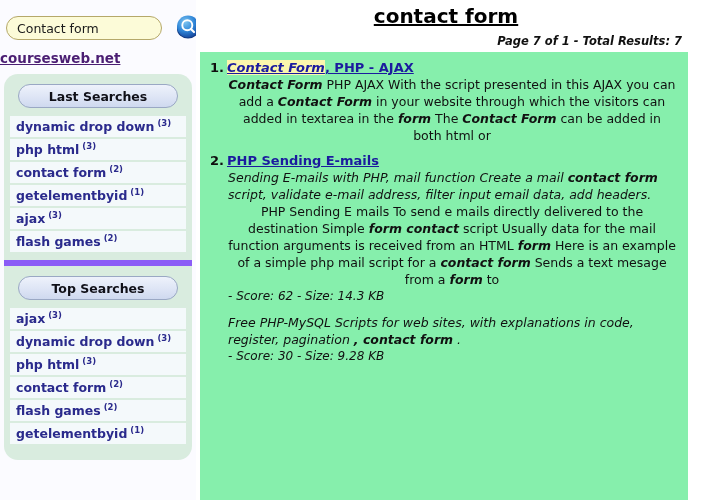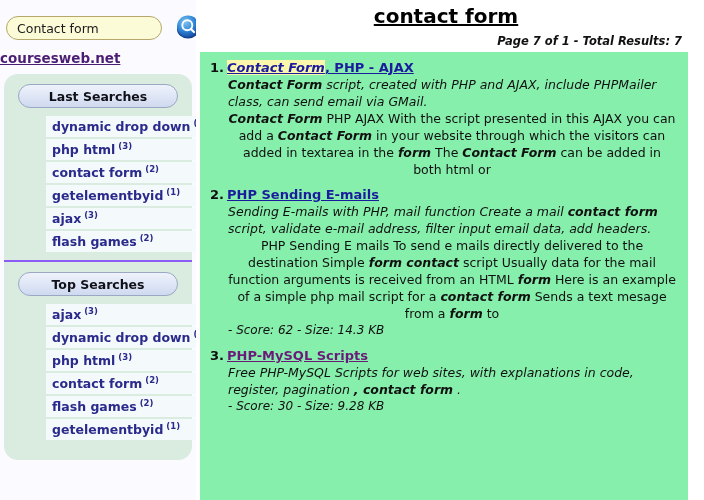--- a/index.html
+++ b/index.html
@@ -87,21 +87,21 @@
   
   .side-panel {
     position: absolute;
     left: 4px;
     width: 188px;
     background: #d9ecdf;
     border-radius: 14px;
     box-sizing: border-box;
   }
   #panel-last { top: 74px; height: 186px; border-radius: 14px 14px 0 0; }
-  #panel-top  { top: 260px; height: 200px; border-radius: 0 0 14px 14px; border-top: 2px solid #8b5cf6; }
+  #panel-top  { top: 260px; height: 200px; border-radius: 0 0 14px 14px; border-top: 6px solid #8b5cf6; }
 
   .panel-title {
     position: absolute;
     left: 14px;
     top: 10px;
     width: 160px;
     height: 24px;
     border: 1px solid #9aa8c4;
     border-radius: 12px;
     background: linear-gradient(to bottom, #eef2fb 0%, #dfe6f6 50%, #cfd9ef 100%);
@@ -114,21 +114,20 @@
     justify-content: center;
     box-sizing: border-box;
     cursor: default;
   }
 
   .panel-list {
     position: absolute;
     left: 6px;
     top: 42px;
     width: 176px;
-    margin-left: 36px;
   }
   .panel-row {
     background: #f4f9fb;
     height: 21px;
     margin-bottom: 2px;
     display: flex;
     align-items: center;
     padding-left: 6px;
     box-sizing: border-box;
     cursor: pointer;
@@ -338,40 +337,36 @@
     <div id="main-title">contact form</div>
     <div id="page-info">Page 7 of 1 - Total Results: 7</div>
 
     <div id="results-panel">
 
       <div class="result">
         <div class="res-head">
           <span class="res-num">1.</span><a class="res-link" href="#"><span class="hl">Contact Form</span><span>, PHP - AJAX</span></a>
         </div>
         <div class="res-body">
-          <div class="desc"><b>Contact Form</b> script, created with PHP and AJAX, include PHPMailer class, can send email via GMail.</div>
           <div class="snippet"><span class="bi">Contact Form</span> PHP AJAX With the script presented in this AJAX you can add a <span class="bi">Contact Form</span> in your website through which the visitors can added in textarea in the <span class="bi">form</span> The <span class="bi">Contact Form</span> can be added in both html or</div>
         </div>
       </div>
 
       <div class="result">
         <div class="res-head">
           <span class="res-num">2.</span><a class="res-link" href="#"><span>PHP Sending E-mails</span></a>
         </div>
         <div class="res-body">
           <div class="desc">Sending E-mails with PHP, mail function Create a mail <b>contact form</b> script, validate e-mail address, filter input email data, add headers.</div>
           <div class="snippet">PHP Sending E mails To send e mails directly delivered to the destination Simple <span class="bi">form contact</span> script Usually data for the mail function arguments is received from an HTML <span class="bi">form</span> Here is an example of a simple php mail script for a <span class="bi">contact form</span> Sends a text mesage from a <span class="bi">form</span> to</div>
           <div class="score">- Score: 62 - Size: 14.3 KB</div>
         </div>
       </div>
 
       <div class="result">
-        <div class="res-head">
-          <span class="res-num">3.</span><a class="res-link visited" href="#"><span>PHP-MySQL Scripts</span></a>
-        </div>
         <div class="res-body">
           <div class="desc">Free PHP-MySQL Scripts for web sites, with explanations in code, register, pagination <span class="bi">, contact form</span> .</div>
           <div class="score">- Score: 30 - Size: 9.28 KB</div>
         </div>
       </div>
 
     </div>
   </div>
 
 </div>

